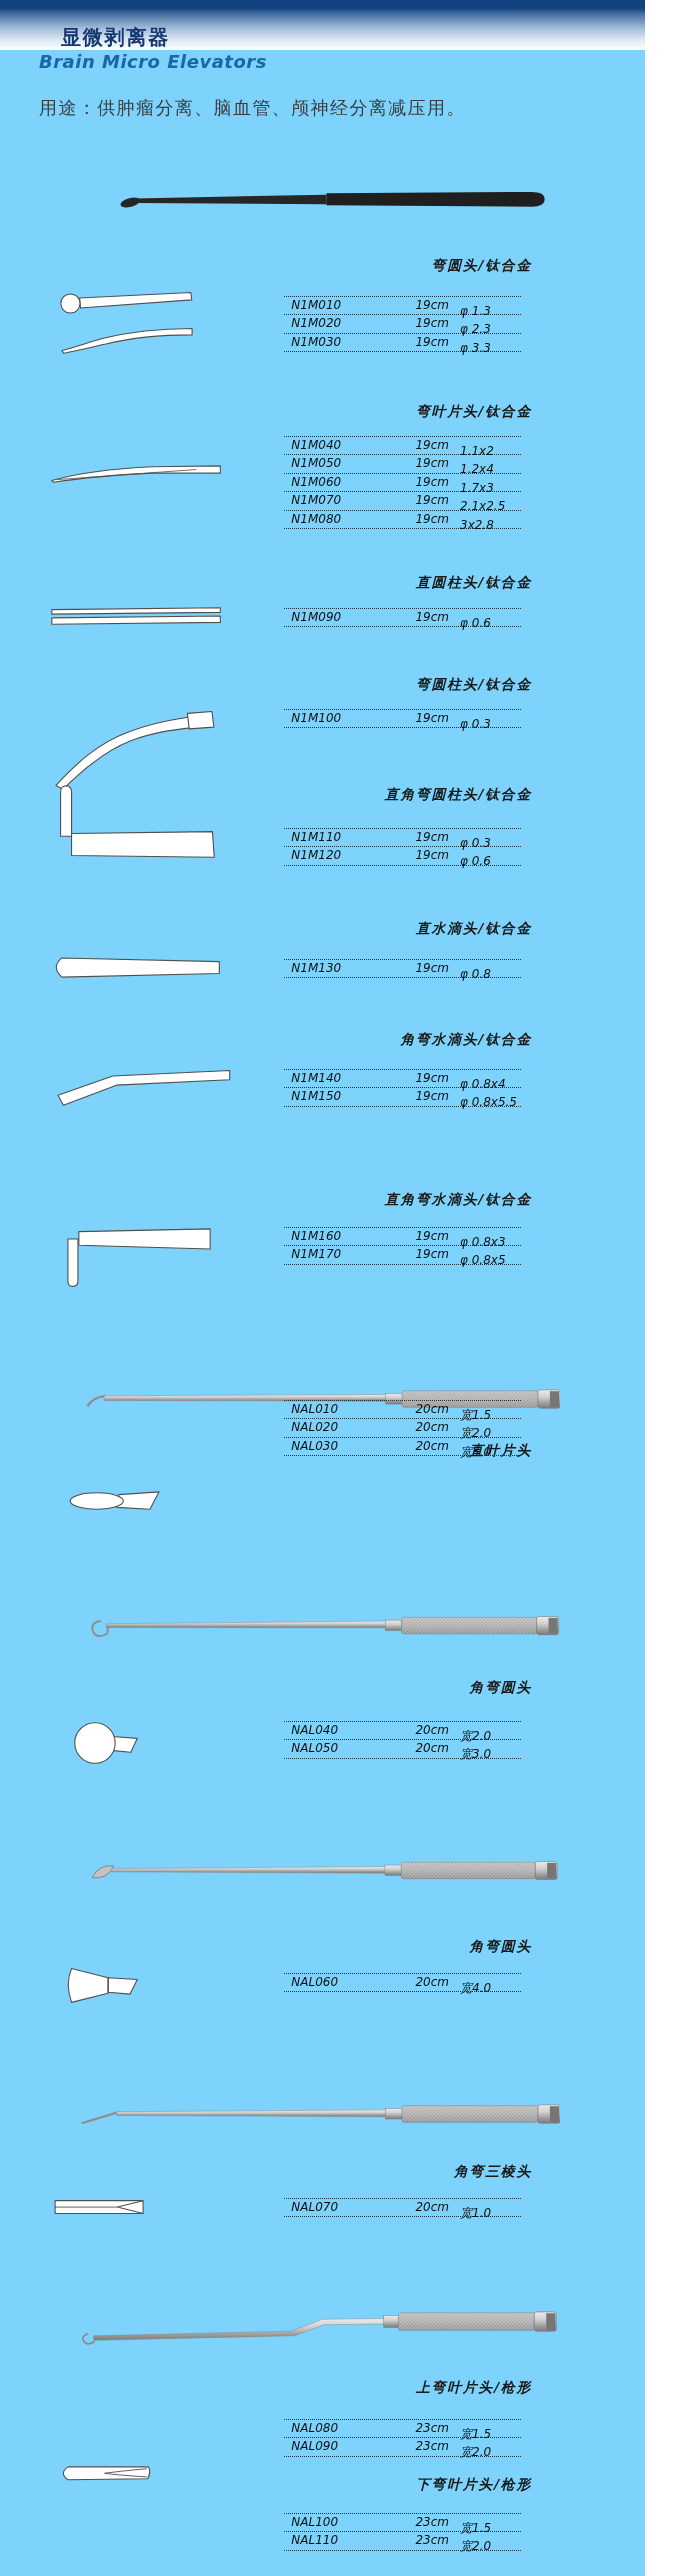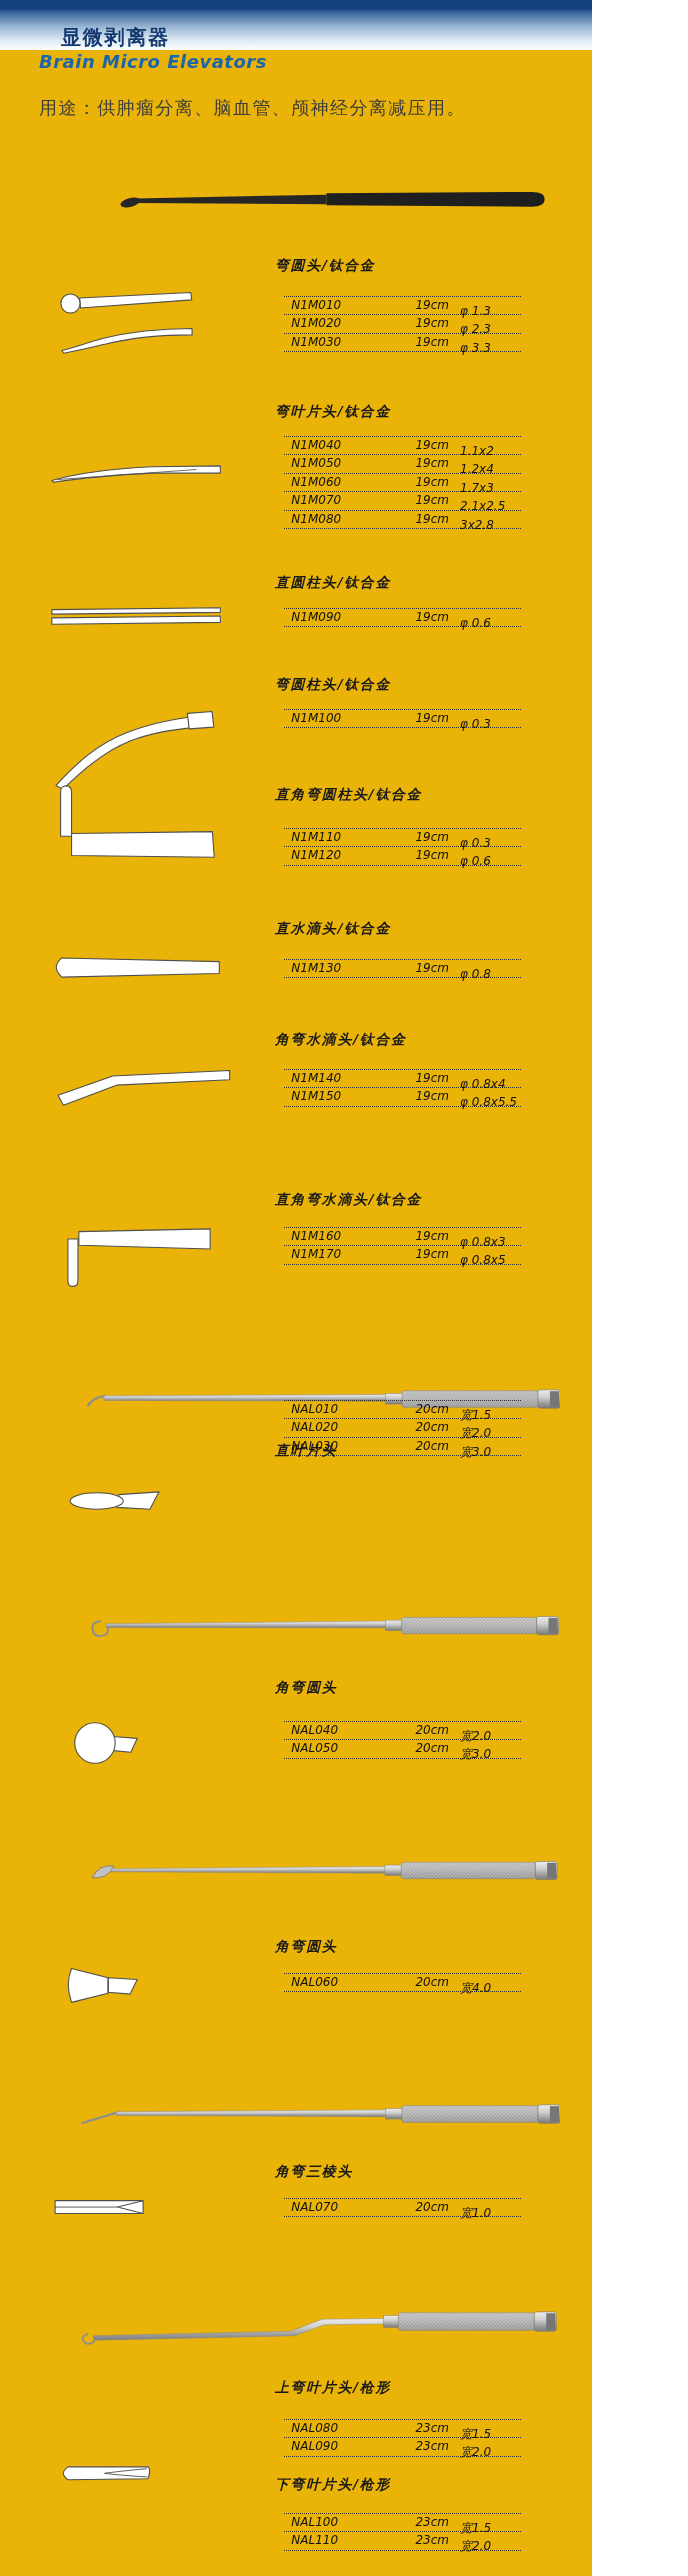--- a/index.html
+++ b/index.html
@@ -1,27 +1,27 @@
 <!DOCTYPE html>
 <html style="font-size:14.7px"><head>
 <meta charset="utf-8">
 <style>
   html,body{margin:0;padding:0;background:#fff;}
-  #page{position:relative;width:592px;height:2576px;background:#eab308;overflow:hidden;
+  #page{position:relative;width:645px;height:2576px;background:#7dd3fc;overflow:hidden;
         font-family:"DejaVu Sans",sans-serif;}
   
   .hdr{position:absolute;left:0;top:0;width:688px;height:50px;
        background:linear-gradient(180deg,#14417f 0px,#14417f 8.3px,#3f699f 13px,#9db9d6 27.5px,#dde8f3 40px,#ffffff 50px);}
   .title-zh{position:absolute;left:61px;top:24px;font-size:20px;font-weight:700;
             color:#12386f;letter-spacing:1.8px;}
   .title-en{position:absolute;left:39px;top:51px;font-size:18px;font-style:italic;
             font-weight:600;color:#1c65a9;letter-spacing:0.5px;}
   .usage{position:absolute;left:39px;top:96px;font-size:18px;color:#3d3d3d;letter-spacing:1.4px;}
   
-  .stitle{position:absolute;left:275px;width:257px;text-align:left;font-size:13.8px;
+  .stitle{position:absolute;left:275px;width:257px;text-align:right;font-size:13.8px;
           font-weight:700;font-style:italic;color:#1a1a1a;letter-spacing:1.8px;
           font-family:"DejaVu Serif",serif;}
   
   .ptable{position:absolute;left:284px;width:237px;border-top:0.9px dotted #2e2e2e;}
   .trow{display:grid;grid-template-columns:90px 75px 72px;height:17.4px;line-height:16.5px;
         border-bottom:0.9px dotted #2e2e2e;font-style:italic;font-weight:400;font-size:12px;color:#111;}
   .trow .c1{padding-left:7.3px;}
   .trow .c2{text-align:right;}
   .trow .c3{padding-left:11px;margin-top:6px;}
   

